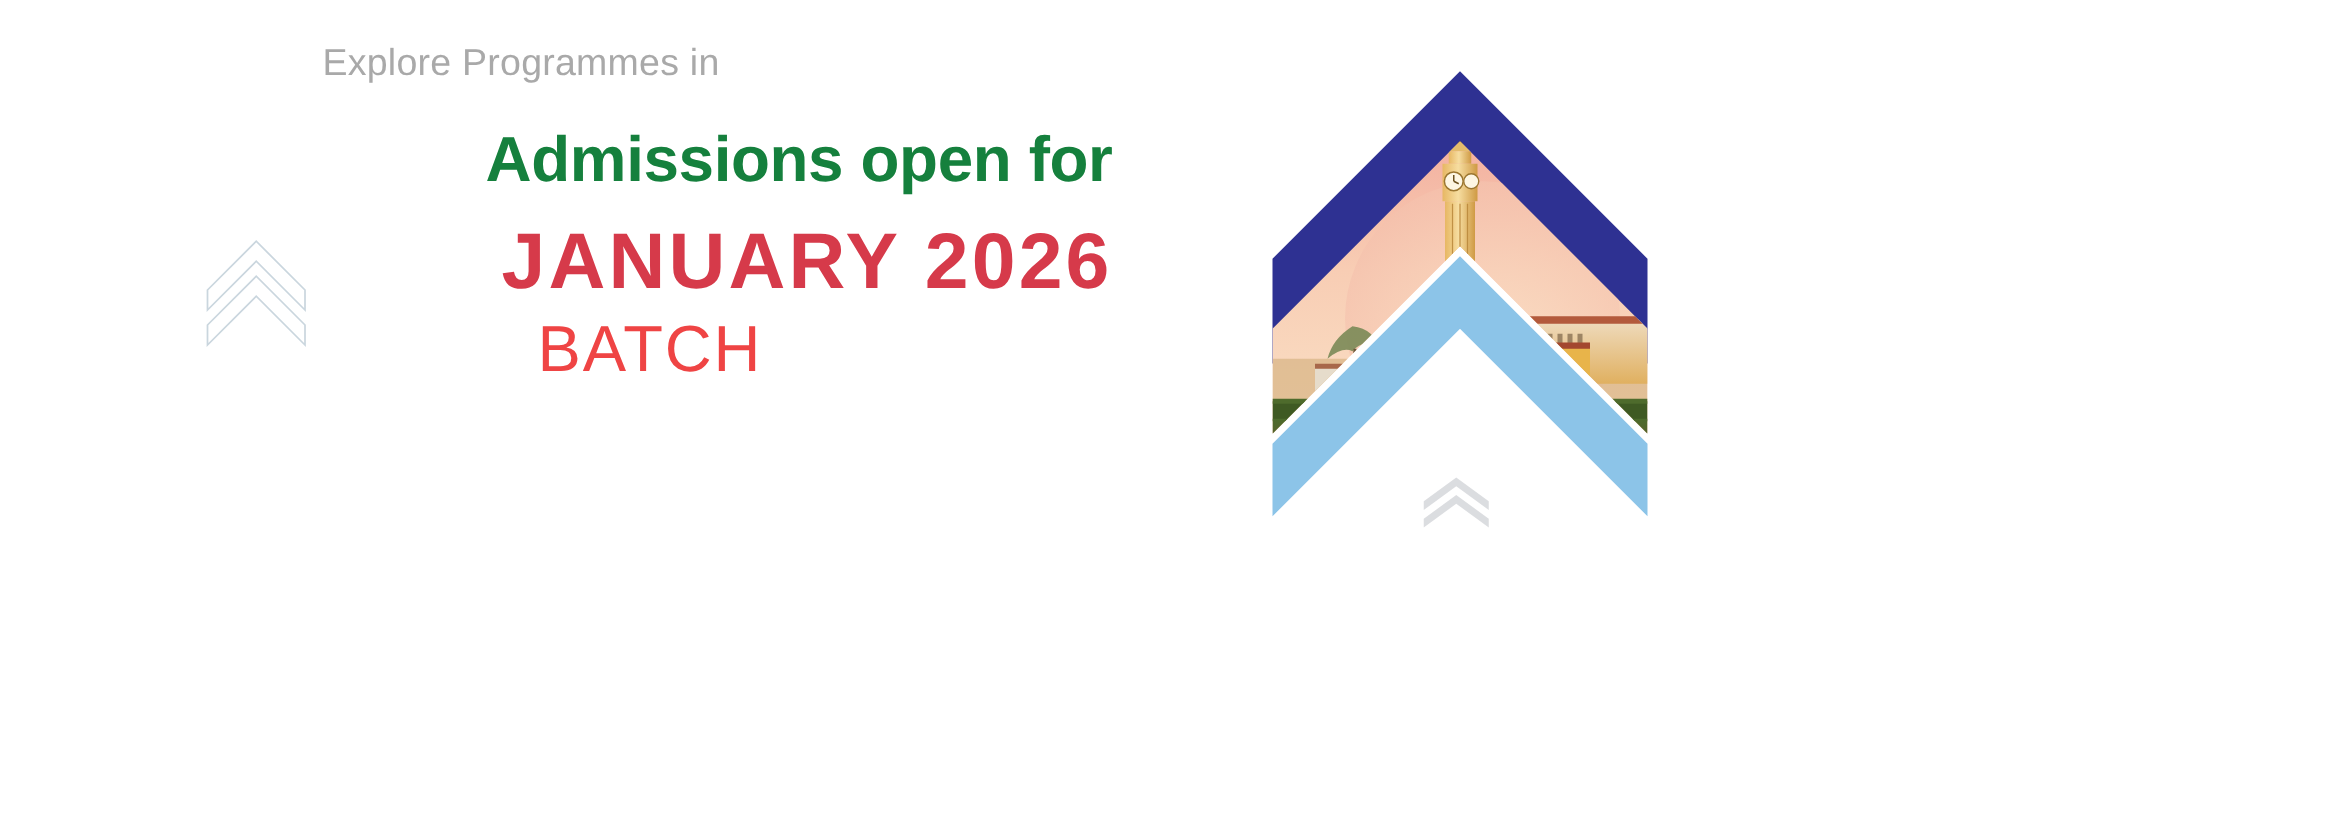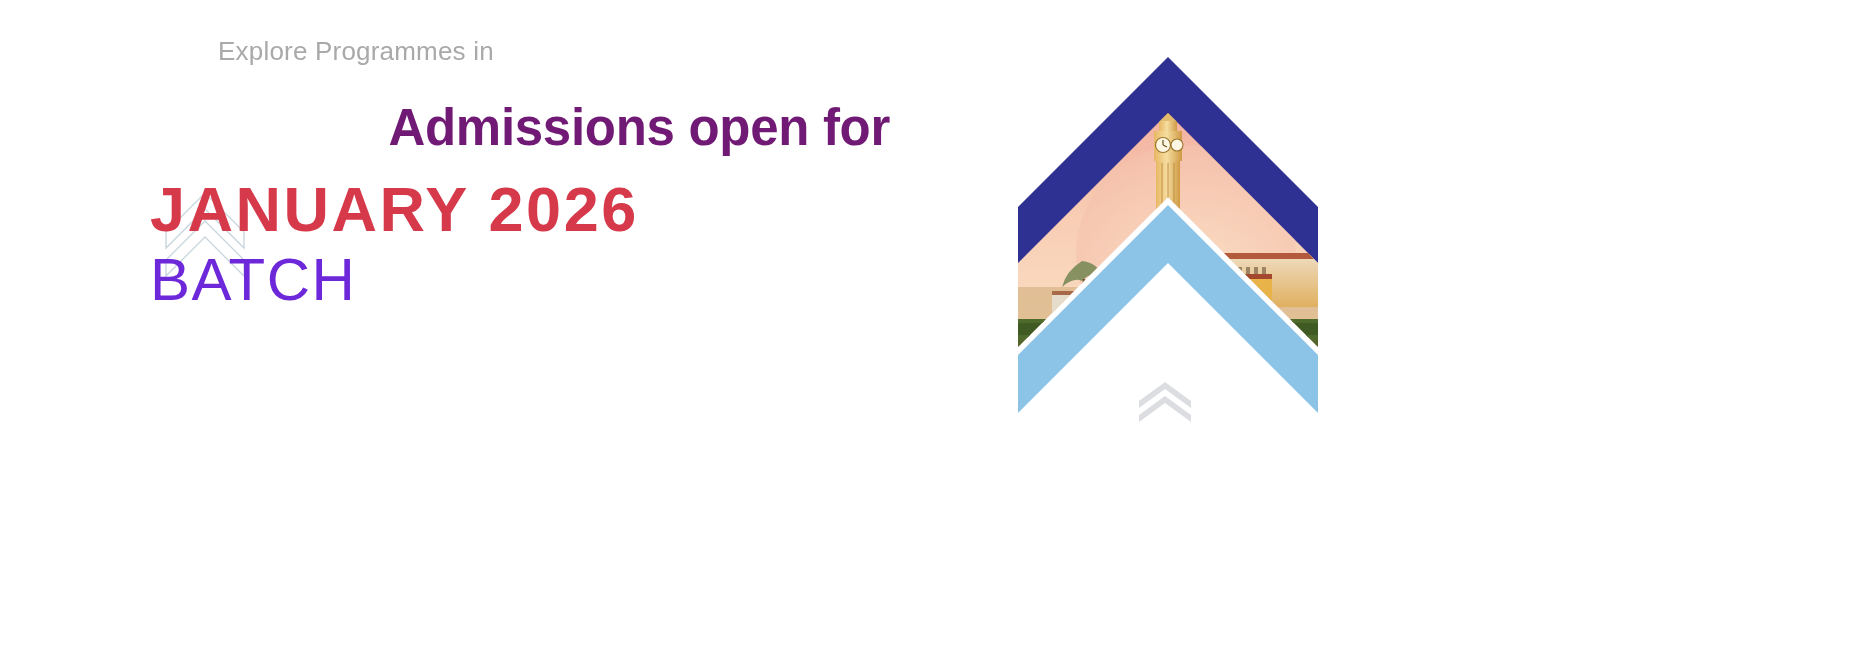--- a/index.html
+++ b/index.html
@@ -30,51 +30,52 @@
 
   
   .text-block {
     position: absolute;
     left: 150px;
     top: 28px;
     width: 740px;
   }
   .subtitle {
     color: #a9a9a9;
-    font-size: 26px;
+    font-size: 30px;
     line-height: 46px;
     font-weight: 400;
     text-align: left;
-    margin-left: 68px;
+    margin-left: 108px;
     letter-spacing: 0.2px;
     white-space: nowrap;
   }
   .headline {
-    color: #701a75;
+    color: #15803d;
     font-size: 51px;
     line-height: 64px;
     font-weight: bold;
     text-align: right;
     margin-top: 22px;
     letter-spacing: -0.3px;
   }
   .bigline {
     color: #d63a4a;
     font-size: 63px;
     line-height: 70px;
     font-weight: bold;
+    text-align: right;
     margin-top: 14px;
     letter-spacing: 2.5px;
   }
   .batchline {
-    color: #6d28d9;
-    font-size: 60px;
+    color: #ef4444;
+    font-size: 52px;
     line-height: 64px;
     font-weight: 400;
-    text-align: left;
+    text-align: center;
     margin-top: 4px;
     letter-spacing: 1.5px;
   }
 
   
   .graphic {
     position: absolute;
     left: 1016px;
     top: 55px;
     width: 304px;

